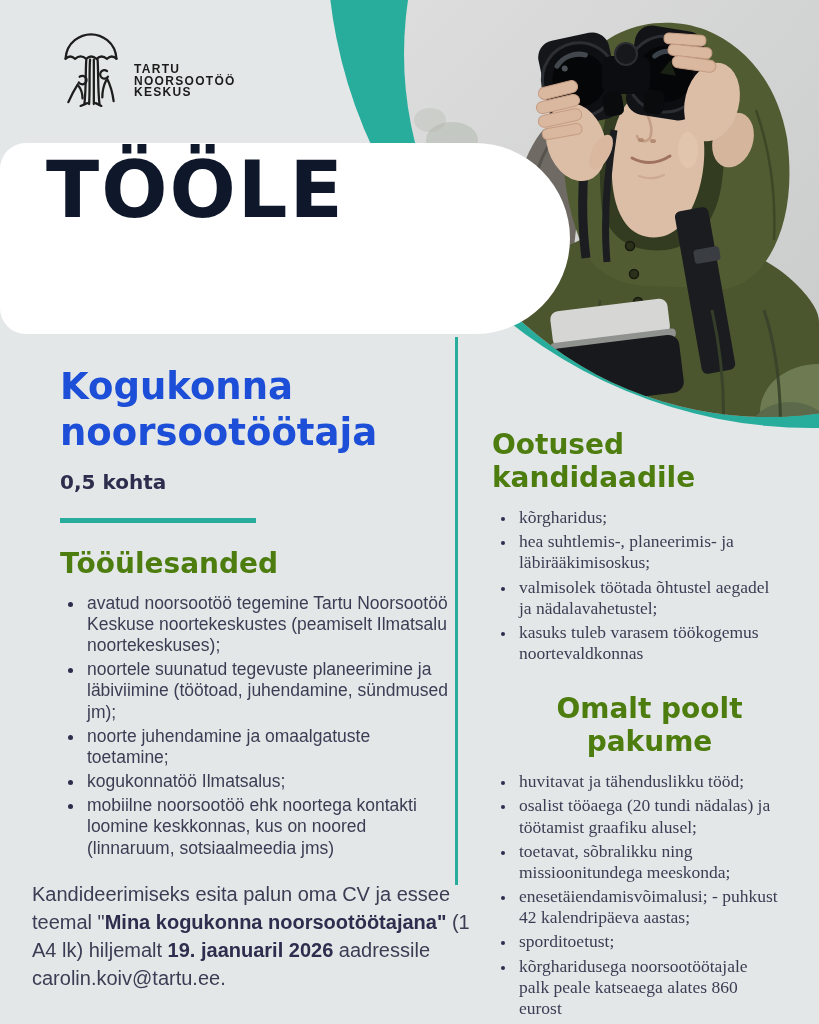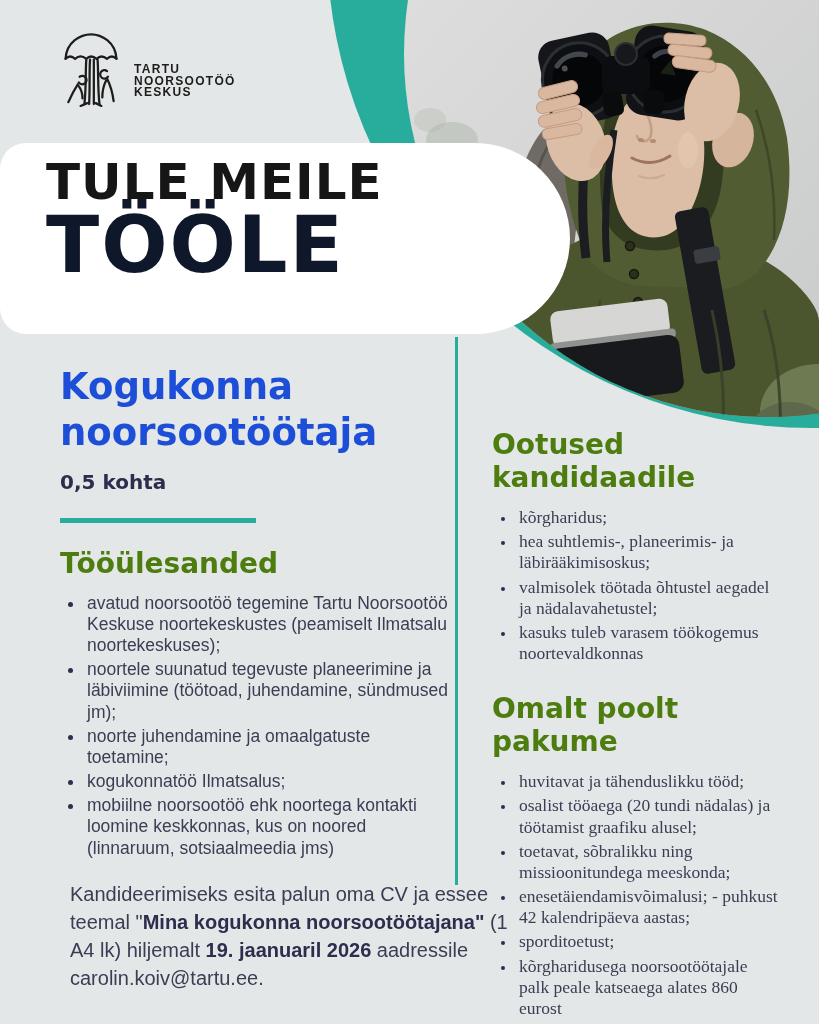--- a/index.html
+++ b/index.html
@@ -41,24 +41,24 @@
   .hdivider{width:196px;height:5px;background:#28ad9c;margin-top:24px;}
   .sec-h{font-family:"DejaVu Sans",sans-serif;font-weight:800;font-size:28px;color:#4d7c0f;margin-top:24px;}
   ul.blt{margin:13px 0 0 0;padding:0 0 0 24px;font-size:17.5px;line-height:1.21;color:#3b3d54;}
   ul.blt li{margin-bottom:3px;padding-left:3px;}
   ul.blt li::marker{color:#2d2d4e;font-size:15px;}
   
   .vdivider{position:absolute;left:455px;top:337px;width:3px;height:548px;background:#28ad9c;}
   
   .right-col{position:absolute;left:492px;top:428px;width:315px;}
   .right-col .sec-h{margin-top:0;}
-  .right-col .sec-h2{margin-top:28px;}
+  .right-col .sec-h2{margin-top:28px;text-align:center;}
   .right-col ul.blt{width:288px;box-sizing:border-box;font-family:Liberation Serif, serif;}
   
-  .footer-note{position:absolute;left:32px;top:860px;width:458px;font-size:20px;line-height:1.4;color:#3b3d54;margin-left:38px;}
+  .footer-note{position:absolute;left:32px;top:860px;width:458px;font-size:20px;line-height:1.4;color:#3b3d54;}
   .footer-note .bold{font-weight:700;color:#2d2d4e;}
 </style>
 </head>
 <body>
 
 <div class="poster">
 
   <svg class="hero" viewBox="0 0 819 460" aria-hidden="true">
     <defs>
       <clipPath id="photoClip">
@@ -155,21 +155,20 @@
 
       <g transform="rotate(-7 610 330)">
         <rect x="552" y="305" width="118" height="36" rx="8" fill="#d6d6d4"></rect>
         <rect x="549" y="336" width="126" height="9" rx="4" fill="#90928f"></rect>
         <rect x="545" y="342" width="132" height="58" rx="11" fill="#17191d"></rect>
       </g>
     </g>
   </svg>
 
   <div class="pill">
-    <div class="pill-line1">TULE MEILE</div>
     <div class="pill-line2">TÖÖLE</div>
   </div>
 
   <div class="logo">
     <svg width="66" height="88" viewBox="0 0 70 90" aria-hidden="true">
       <g stroke="#1d1d1d" stroke-width="2.4" fill="none" stroke-linecap="round">
         <path d="M8,31 C9,13 24,5 35,5 C46,5 61,13 62,31"></path>
         <path d="M8,31 Q13,26 18,31 Q24,26 30,31 Q35,26 41,31 Q46,26 52,31 Q57,26 62,31"></path>
         <path d="M30,32 C29,46 30,62 28,79"></path>
         <path d="M34,32 C33,46 34,62 33,79"></path>

